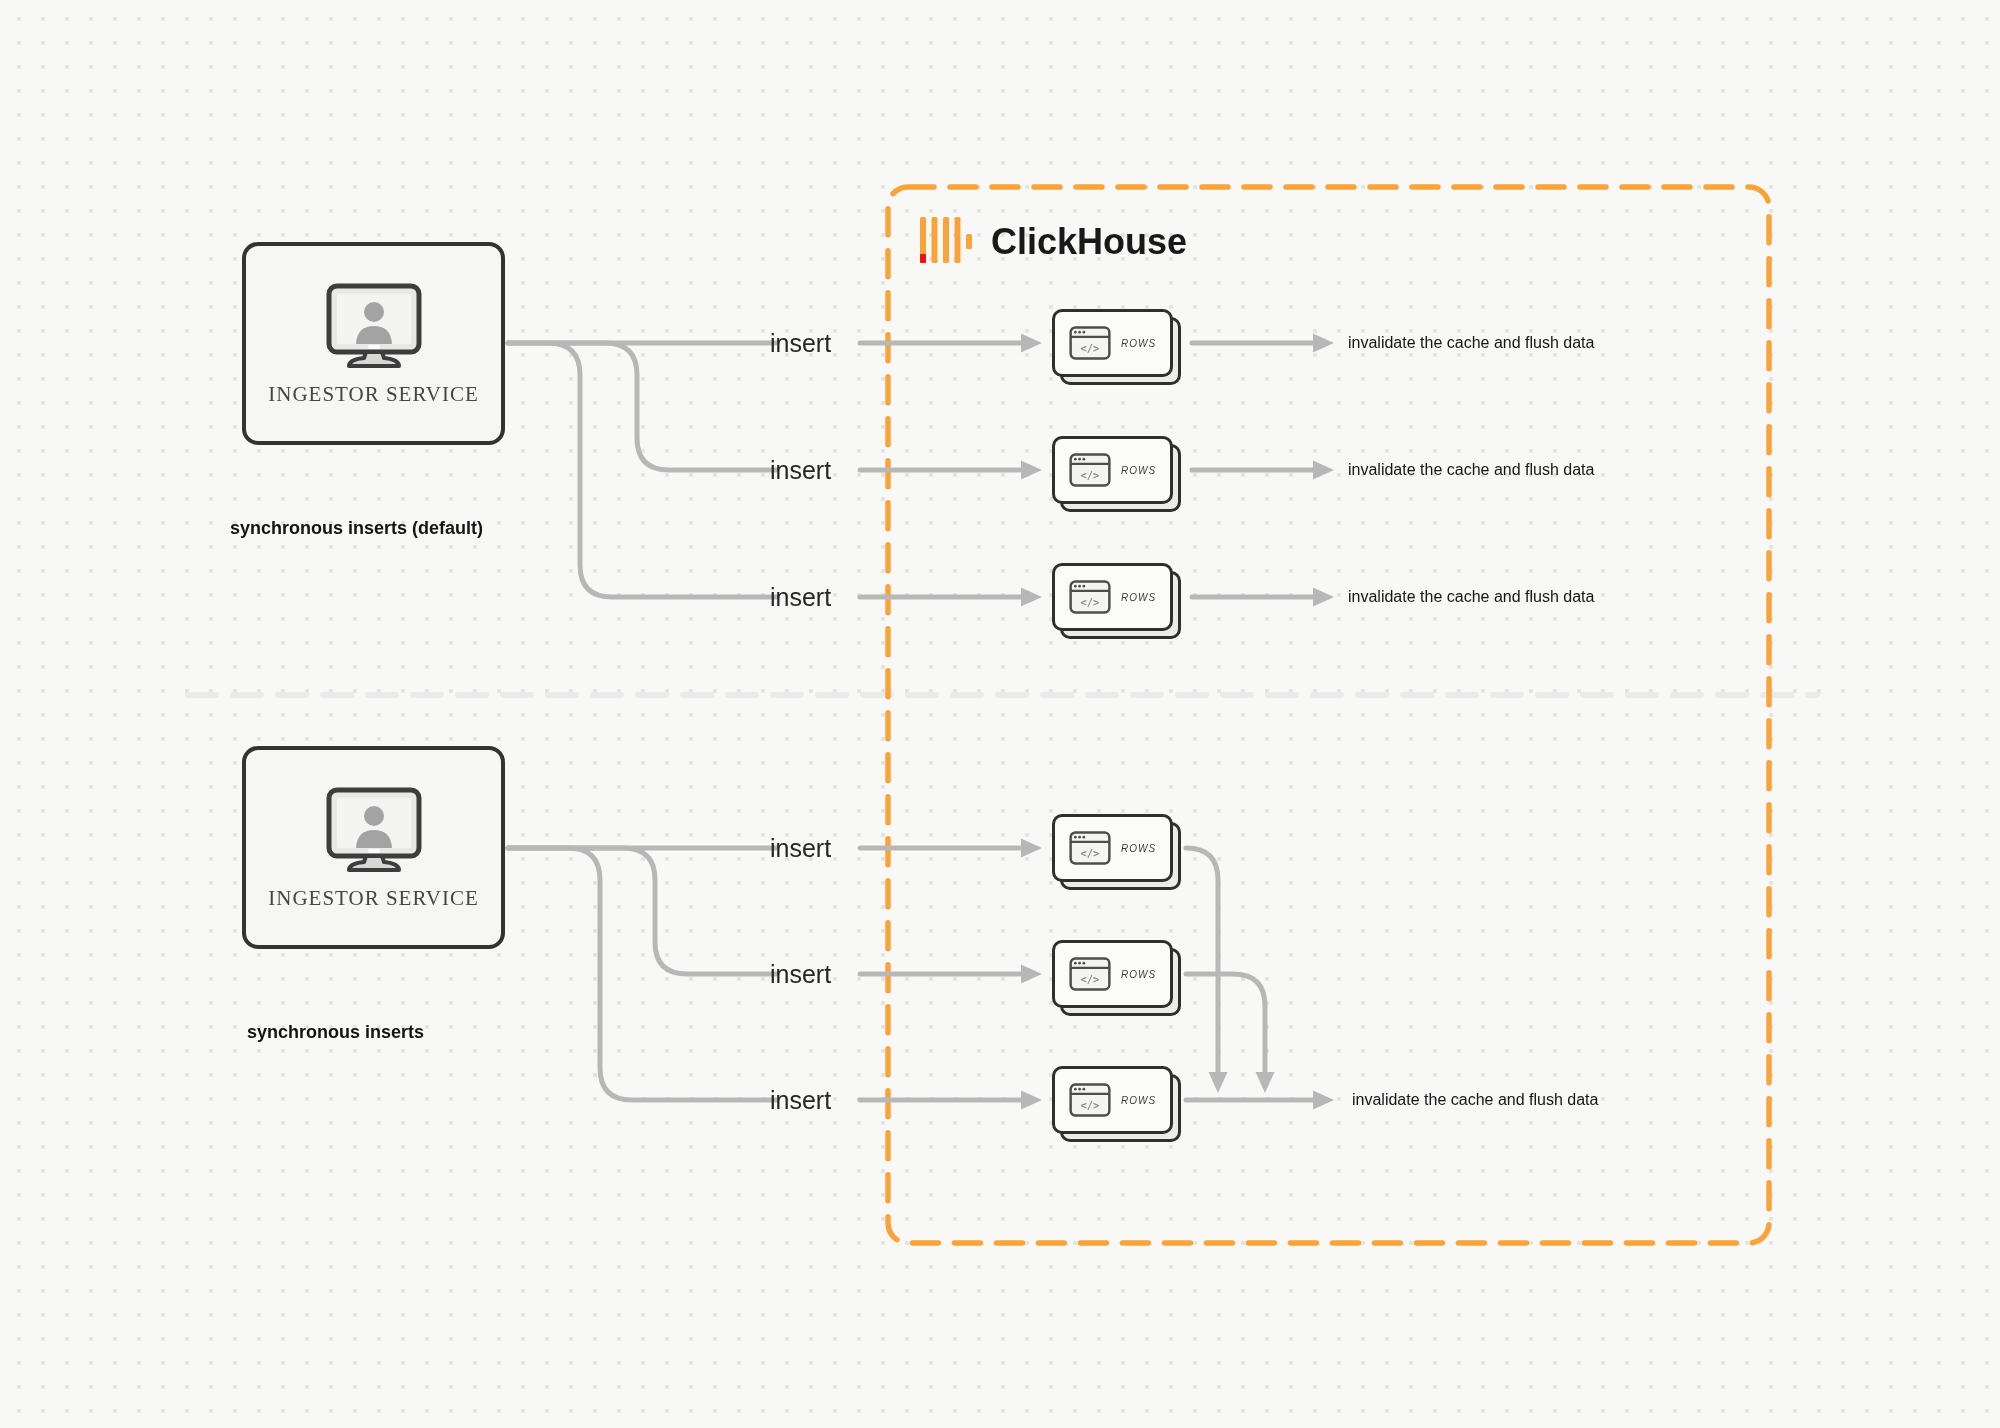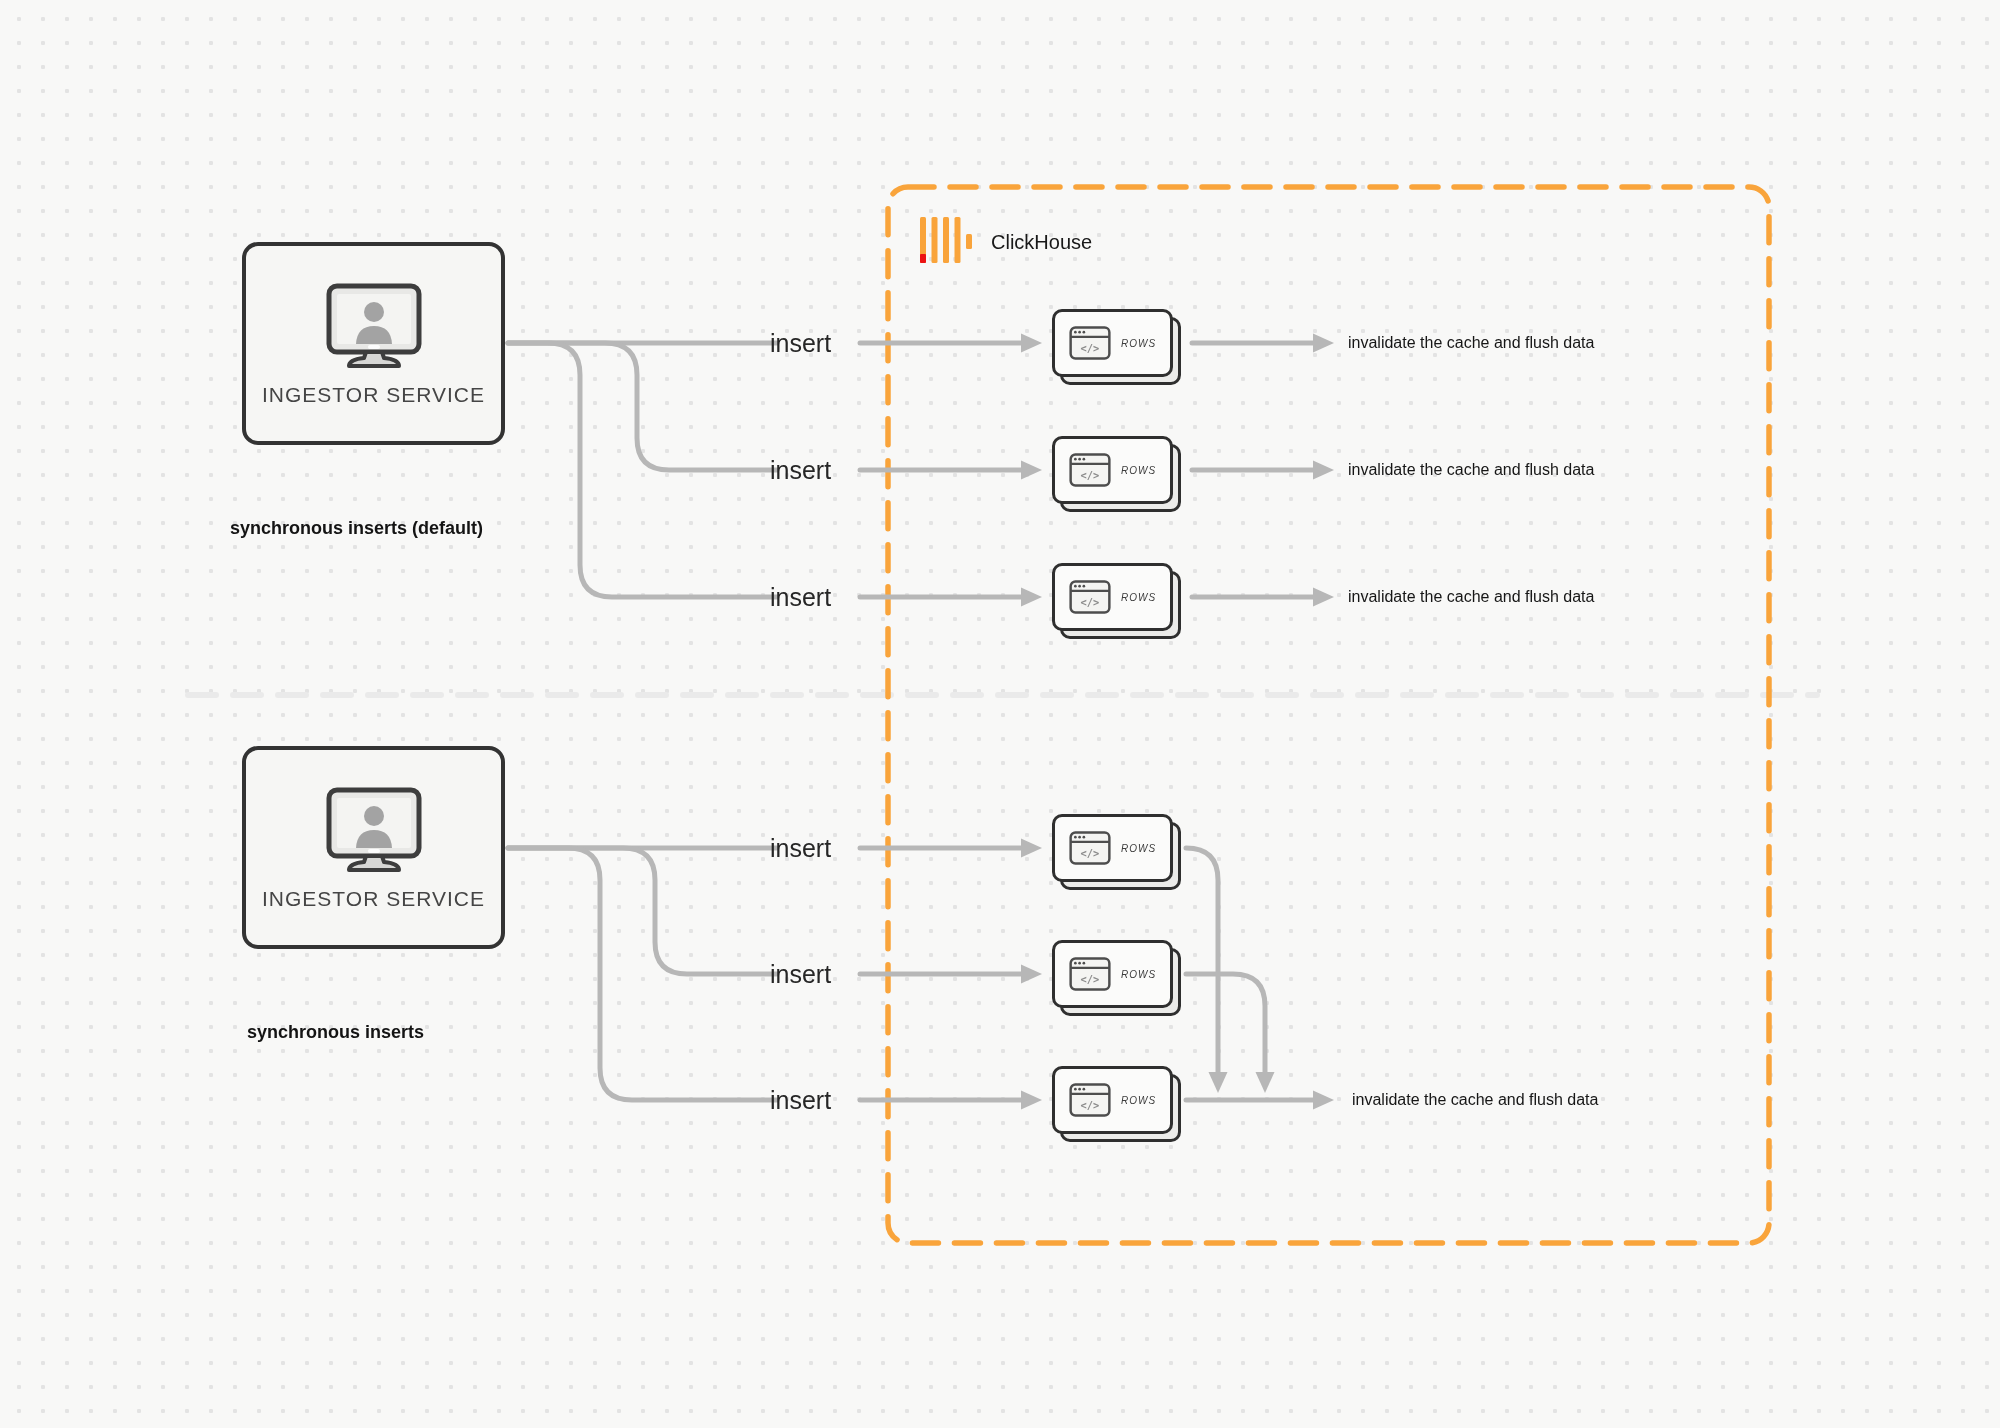--- a/index.html
+++ b/index.html
@@ -13,21 +13,21 @@
     background-size:24px 24px;
     background-position:7px 7px;
   }
   .layer{position:absolute;left:0;top:0;}
 
   
   .service-box{
     position:absolute;width:263px;height:203px;
     background:#f6f6f4;border:4px solid #333333;border-radius:16px;
     display:flex;flex-direction:column;align-items:center;justify-content:center;
-    box-sizing:border-box;gap:12px;
+    box-sizing:border-box;gap:12px;font-family:Liberation Serif, serif;
   }
   .service-label{
     font-size:21px;color:#454545;letter-spacing:1px;line-height:1;
   }
   .monitor-icon{width:100px;height:90px;display:block;}
 
   
   .caption{
     position:absolute;font-size:18px;font-weight:bold;color:#141414;line-height:1.2;white-space:nowrap;
   }
@@ -58,21 +58,21 @@
   .win-dot{fill:#4d4d4d;}
   .win-code{font-family:"DejaVu Sans Mono",monospace;font-size:11px;font-weight:600;fill:#8c8c8c;text-anchor:middle;}
   .rows-label{
     font-size:10px;font-style:italic;letter-spacing:1px;color:#3d3d3d;white-space:nowrap;
   }
 
   
   .ch-logo{position:absolute;left:918px;top:215px;width:58px;height:52px;}
   .ch-label{
     position:absolute;left:991px;top:226px;
-    font-size:20px;font-weight:400;color:#191919;line-height:32px;white-space:nowrap;
+    font-size:36px;font-weight:700;color:#191919;line-height:32px;white-space:nowrap;
   }
 </style>
 </head>
 <body>
 
 <div class="canvas">
 
   <svg class="layer" width="2000" height="1428" viewBox="0 0 2000 1428">
     <defs>
       <marker id="arrow" markerUnits="userSpaceOnUse" markerWidth="26" markerHeight="24" refX="2" refY="10" orient="auto">

